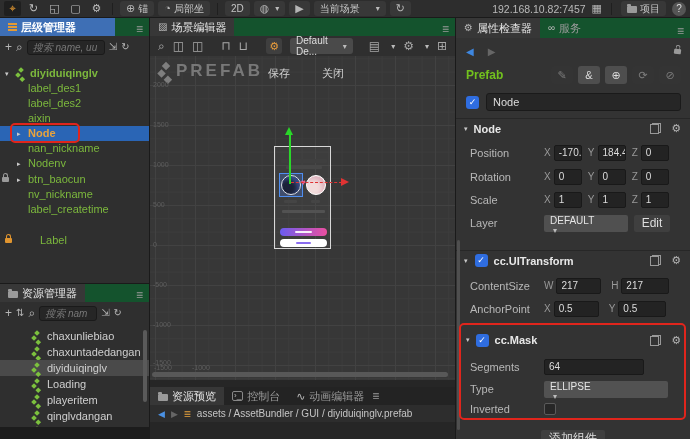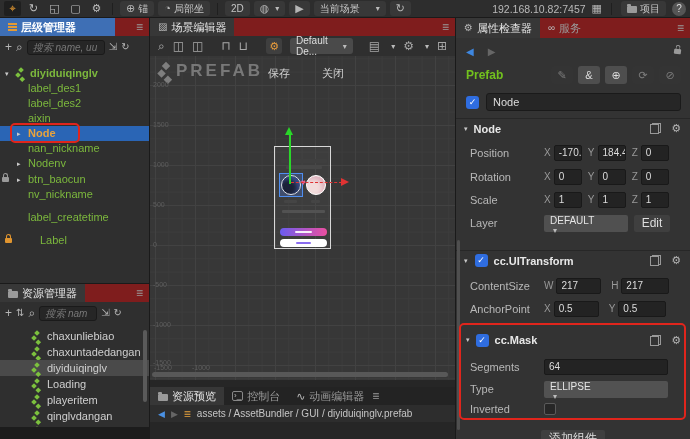--- a/index.html
+++ b/index.html
@@ -52,21 +52,21 @@
   #topbar { position:absolute; left:0; top:0; width:690px; height:18px; background:#2d2d2d; border-bottom:1px solid #1a1a1a; display:flex; align-items:center; padding:0 4px; gap:4px; }
   .tool { width:17px; height:15px; border-radius:2px; text-align:center; line-height:15px; font-size:11px; color:#bdbdbd; }
   .tool.active { background:#1f1f1f; color:#f0a033; }
   .tgrp { display:flex; align-items:center; background:#383838; border-radius:3px; height:15px; padding:0 6px; gap:3px; color:#c5c5c5; font-size:10px; }
   .sep { width:1px; height:12px; background:#1f1f1f; margin:0 3px; }
   #tb-right { margin-left:auto; display:flex; align-items:center; gap:6px; }
   .helpc { width:14px; height:14px; border-radius:50%; background:#555; color:#ddd; text-align:center; line-height:14px; font-size:10px; }
 
   
   #hierarchy { position:absolute; left:0; top:18px; width:150px; height:265px; background:#2f2f2f; border-right:1px solid #1a1a1a; overflow:hidden; }
-  .tabbar { height:18px; background:#7f1d1d; display:flex; align-items:center; }
+  .tabbar { height:18px; background:#14532d; display:flex; align-items:flex-end; }
   .tabbar .mright { margin-left:auto; margin-right:6px; }
   .tab { height:18px; display:flex; align-items:center; gap:4px; padding:0 8px; color:#9a9a9a; font-size:11px; }
   .tab.on { background:#373737; color:#e5e5e5; }
   .tab.blue { background:#3e6fb5; color:#fff; }
   .ptool { height:22px; display:flex; align-items:center; gap:4px; padding:0 5px; }
   .ptool .ico { font-size:12px; }
   #h-tree { position:absolute; left:0; top:44px; right:0; bottom:0; }
   .trow { position:absolute; left:0; width:150px; height:15px; line-height:15px; font-size:11px; color:#7cb83d; }
   .trow .lbl { position:absolute; white-space:nowrap; }
   .trow .arw { position:absolute; font-size:7px; color:#c9c9c9; top:0; }
@@ -220,21 +220,21 @@
       <span class="lbl" style="left:28px;">Nodenv</span>
     </div>
     <div class="trow" style="top:110px;">
       <span class="lck" style="position:absolute; left:2px; top:5px;"></span>
       <span class="arw" style="left:17px;">▸</span>
       <span class="lbl" style="left:28px;">btn_baocun</span>
     </div>
     <div class="trow" style="top:125px;">
       <span class="lbl" style="left:28px;">nv_nickname</span>
     </div>
-    <div class="trow" style="top:148px;padding-left:44px;">
+    <div class="trow" style="top:140px;padding-left:44px;">
       <span class="lbl" style="left:28px;">label_createtime</span>
     </div>
     <div class="trow" style="top:171px;">
       <span class="lck orange" style="position:absolute; left:5px; top:5px;"></span>
       <span class="lbl" style="left:40px;">Label</span>
     </div>
   </div>
 </div>
 
 <div id="assets">
@@ -500,21 +500,21 @@
     <span class="arw" style="margin-left:10px;">▾</span>
     <span class="cb" style="margin-left:6px;">✓</span>
     <span class="t">cc.Mask</span>
     <span class="right-icons">
       <span class="docs"></span>
       <span class="ico">⚙</span>
     </span>
   </div>
   <div class="irow" style="top:340px; height:17px;">
     <span class="ilabel">Segments</span>
-    <div class="fld" style="position:absolute; left:88px; width:124px;"><span>64</span></div>
+    <div class="fld" style="position:absolute; left:88px; width:100px;"><span>64</span></div>
   </div>
   <div class="irow" style="top:362px; height:18px;">
     <span class="ilabel">Type</span>
     <div class="dd" style="position:absolute; left:88px; width:124px; background:#525252;">
       <span>ELLIPSE</span>
       <span class="caret">▾</span>
     </div>
   </div>
   <div class="irow" style="top:384px; height:14px;">
     <span class="ilabel">Inverted</span>

